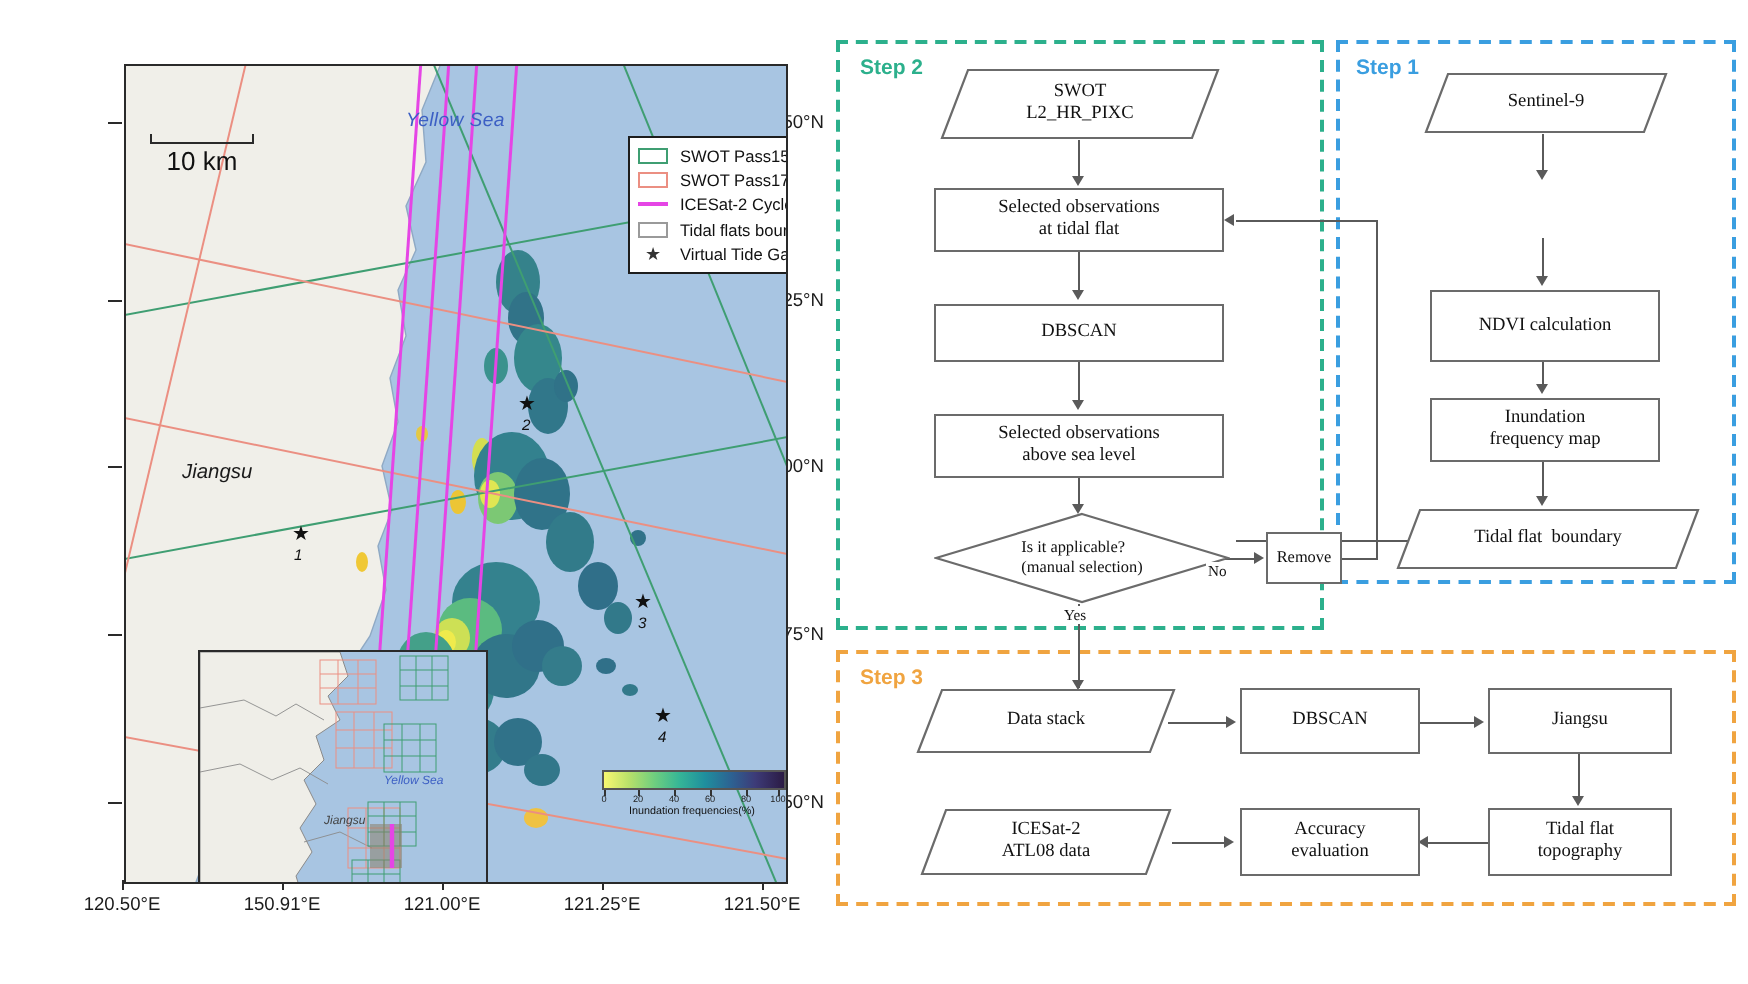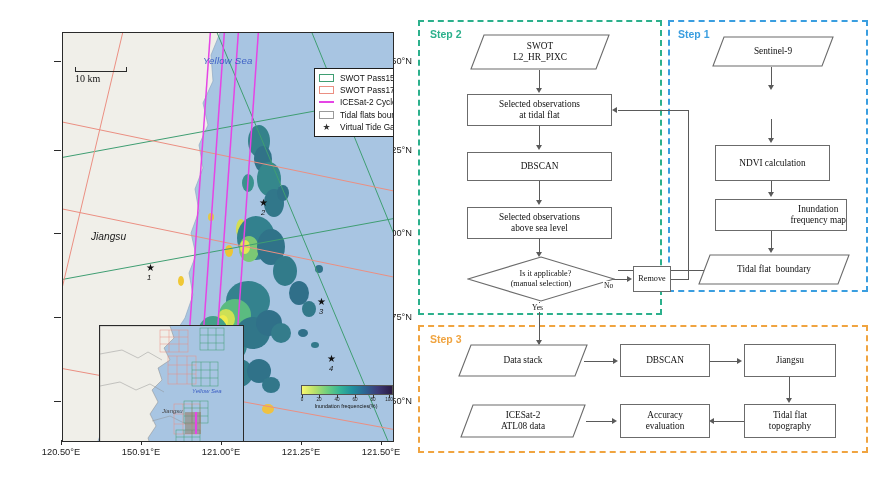--- a/index.html
+++ b/index.html
@@ -26,21 +26,21 @@
   .leg-sw{width:15px;height:8px;margin-right:6px;flex:none;box-sizing:border-box;}
   .leg-line{width:15px;height:2px;margin-right:6px;flex:none;}
   .leg-star{width:15px;margin-right:6px;flex:none;text-align:center;font-size:9px;color:#333;line-height:8px;}
   .leg-txt{font-size:8.3px;color:#111;white-space:nowrap;}
 
   .scalebar-wrap{position:absolute;left:12px;top:38px;z-index:20;}
   .scalebar-line{width:52px;height:1.4px;background:#2a2a2a;position:relative;}
   .scalebar-line:before,.scalebar-line:after{content:"";position:absolute;top:-4px;
       width:1.4px;height:5px;background:#2a2a2a;}
   .scalebar-line:before{left:0;} .scalebar-line:after{right:0;}
-  .scalebar-txt{font-size:10px;color:#111;text-align:left;width:52px;margin-top:1px;font-family:Liberation Serif, serif;}
+  .scalebar-txt{font-size:13px;color:#111;text-align:center;width:52px;margin-top:1px;}
 
   .sea-label{position:absolute;font-style:italic;font-size:9.6px;color:#3c5fc4;
              letter-spacing:.2px;z-index:20;}
   .prov-label{position:absolute;font-style:italic;font-size:10.2px;color:#1b1b1b;z-index:20;}
 
   .star-mk{position:absolute;z-index:25;font-size:10px;color:#111;line-height:1;}
   .star-num{position:absolute;font-size:7.6px;color:#111;font-style:italic;z-index:25;}
 
   
   #inset{position:absolute;left:36px;top:292px;width:143px;height:125px;
@@ -74,21 +74,21 @@
         color:#111;line-height:1.18;z-index:4;}
   .para{position:absolute;z-index:4;}
   .para svg{display:block;}
   .para span{position:absolute;left:0;top:0;width:100%;height:100%;
         display:flex;align-items:center;justify-content:center;text-align:center;
         font-family:"Liberation Serif",serif;font-size:9.3px;color:#111;line-height:1.18;}
   .dia{position:absolute;z-index:4;}
   .dia svg{display:block;}
   .dia span{position:absolute;left:0;top:0;width:100%;height:100%;
         display:flex;flex-direction:column;align-items:center;justify-content:center;
-        text-align:right;font-family:"Liberation Serif",serif;font-size:8.2px;color:#111;line-height:1.2;}
+        text-align:left;font-family:"Liberation Serif",serif;font-size:8.2px;color:#111;line-height:1.2;}
   .arrow{position:absolute;background:#5a5a5a;z-index:3;}
   .arrow-h{height:1.1px;} .arrow-v{width:1.1px;}
   .ahead{position:absolute;width:0;height:0;z-index:3;}
   .ahead-d{border-left:3.2px solid transparent;border-right:3.2px solid transparent;border-top:5px solid #5a5a5a;}
   .ahead-r{border-top:3.2px solid transparent;border-bottom:3.2px solid transparent;border-left:5px solid #5a5a5a;}
   .ahead-l{border-top:3.2px solid transparent;border-bottom:3.2px solid transparent;border-right:5px solid #5a5a5a;}
   .edge-lbl{position:absolute;font-family:"Liberation Serif",serif;font-size:7.6px;color:#111;z-index:6;background:#fff;padding:0 1px;}
 </style>
 </head>
 <body>
@@ -396,21 +396,21 @@
 
     <div class="arrow arrow-v" style="left:359px;top:119px;height:22px;"></div>
     <div class="ahead ahead-d" style="left:356px;top:138px;"></div>
 
     <div class="node" style="left:303px;top:145px;width:115px;height:36px;">
       <span>NDVI calculation</span>
     </div>
     <div class="arrow arrow-v" style="left:359px;top:173px;height:22px;"></div>
     <div class="ahead ahead-d" style="left:356px;top:192px;"></div>
 
-    <div class="node" style="left:303px;top:199px;width:132px;height:32px;justify-content:flex-end;">
+    <div class="node" style="left:303px;top:199px;width:115px;height:32px;">
       <span>Inundation<br>frequency map</span>
     </div>
     <div class="arrow arrow-v" style="left:359px;top:231px;height:20px;"></div>
     <div class="ahead ahead-d" style="left:356px;top:248px;"></div>
 
     <div class="para" style="left:286px;top:254px;width:152px;height:31px;">
       <svg width="152" height="31">
           <polygon points="12,1 151,1 140,30 1,30" fill="#fff" stroke="#6b6b6b" stroke-width="1.1"></polygon>
         </svg>
       <span>Tidal flat&nbsp; boundary</span>

